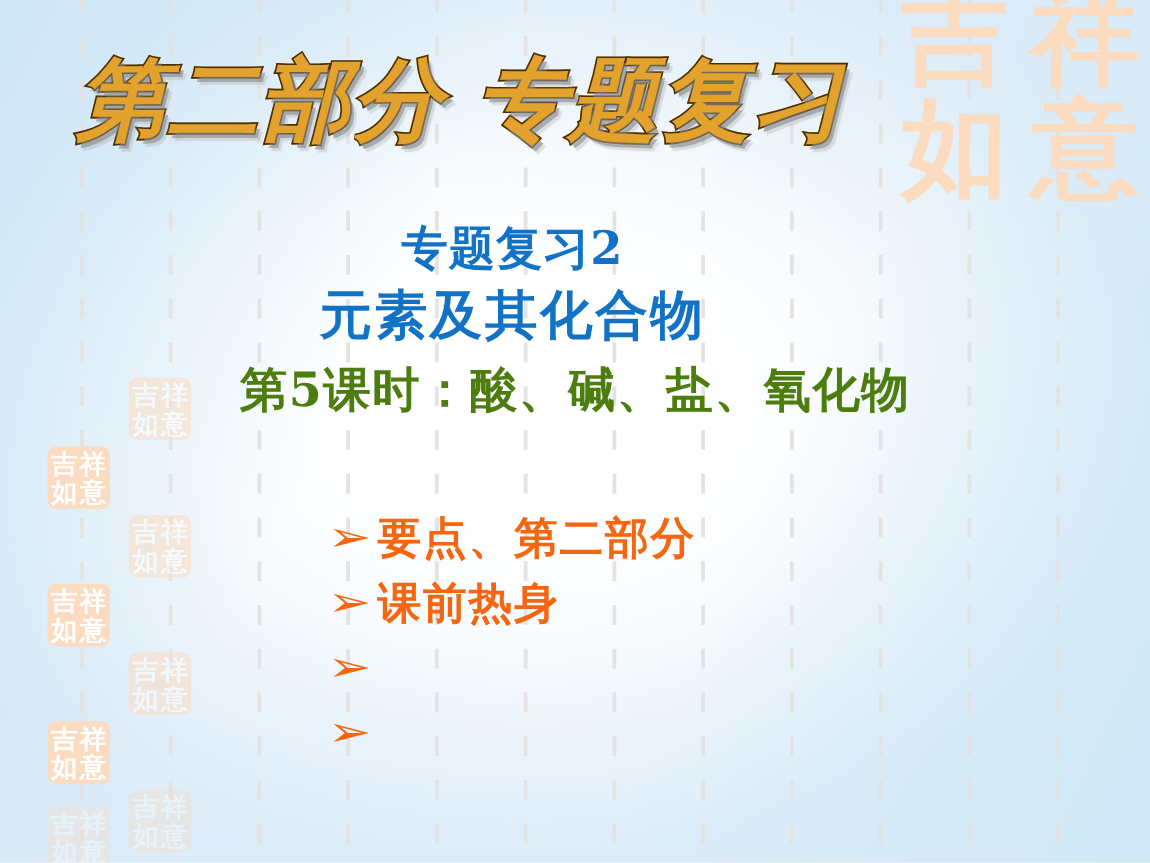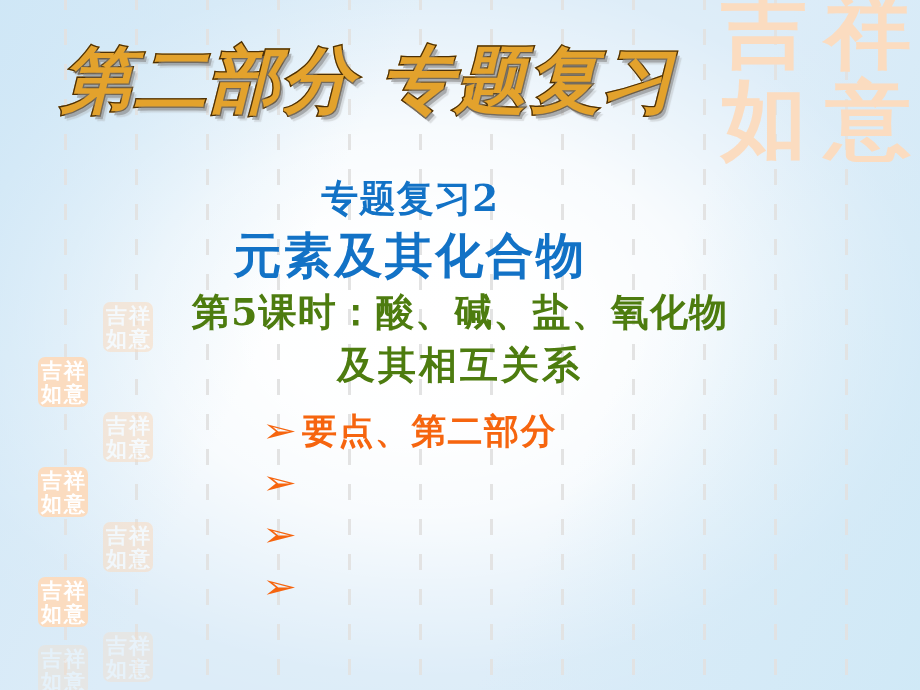--- a/index.html
+++ b/index.html
@@ -146,21 +146,21 @@
   .sub-blue {
     position: absolute;
     width: 820px;
     text-align: center;
     color: #1272c6;
     font-family: "DejaVu Serif", "Liberation Serif", serif;
     font-weight: bold;
     white-space: nowrap;
   }
   .sub-blue-1 { top: 174px; font-size: 37px; letter-spacing: 0.02em; }
-  .sub-blue-2 { top: 224px; font-size: 48px; letter-spacing: 0.05em; }
+  .sub-blue-2 { top: 224px; font-size: 42px; letter-spacing: 0.05em; }
 
   
   .lesson {
     position: absolute;
     width: 920px;
     text-align: center;
     color: #4d7c0f;
     font-family: "DejaVu Serif", "Liberation Serif", serif;
     font-weight: bold;
     white-space: nowrap;
@@ -297,29 +297,29 @@
       <span>意</span>
     </div>
   </div>
 
   <div class="title-main">第二部分 专题复习</div>
 
   <div class="sub-blue sub-blue-1">专题复习2</div>
   <div class="sub-blue sub-blue-2">元素及其化合物</div>
 
   <div class="lesson lesson-1">第5课时：酸、碱、盐、氧化物</div>
-  <div class="lesson lesson-2">及其相互关系</div>
 
   <div class="bullets">
     <div class="bullet-row">
       <span class="bullet-marker">➢</span>
       <span class="bullet-text">要点、第二部分</span>
     </div>
     <div class="bullet-row">
       <span class="bullet-marker">➢</span>
+      <span class="bullet-text">课前热身</span>
     </div>
     <div class="bullet-row">
       <span class="bullet-marker">➢</span>
     </div>
     <div class="bullet-row">
       <span class="bullet-marker">➢</span>
     </div>
   </div>
 
 </div>

